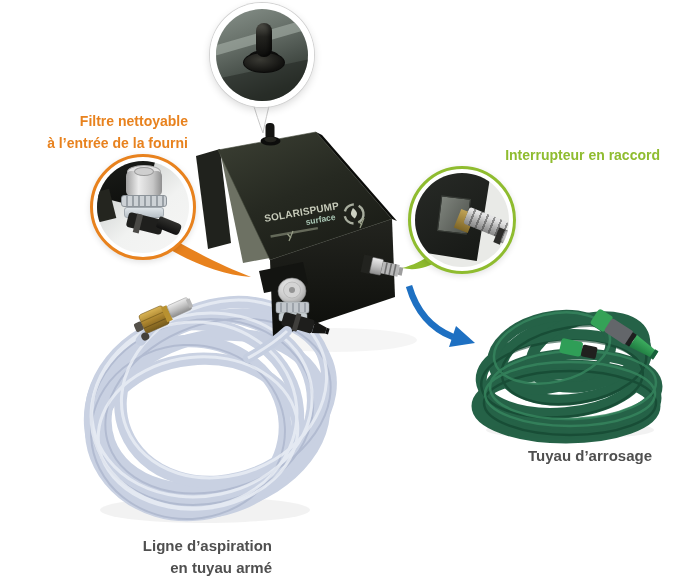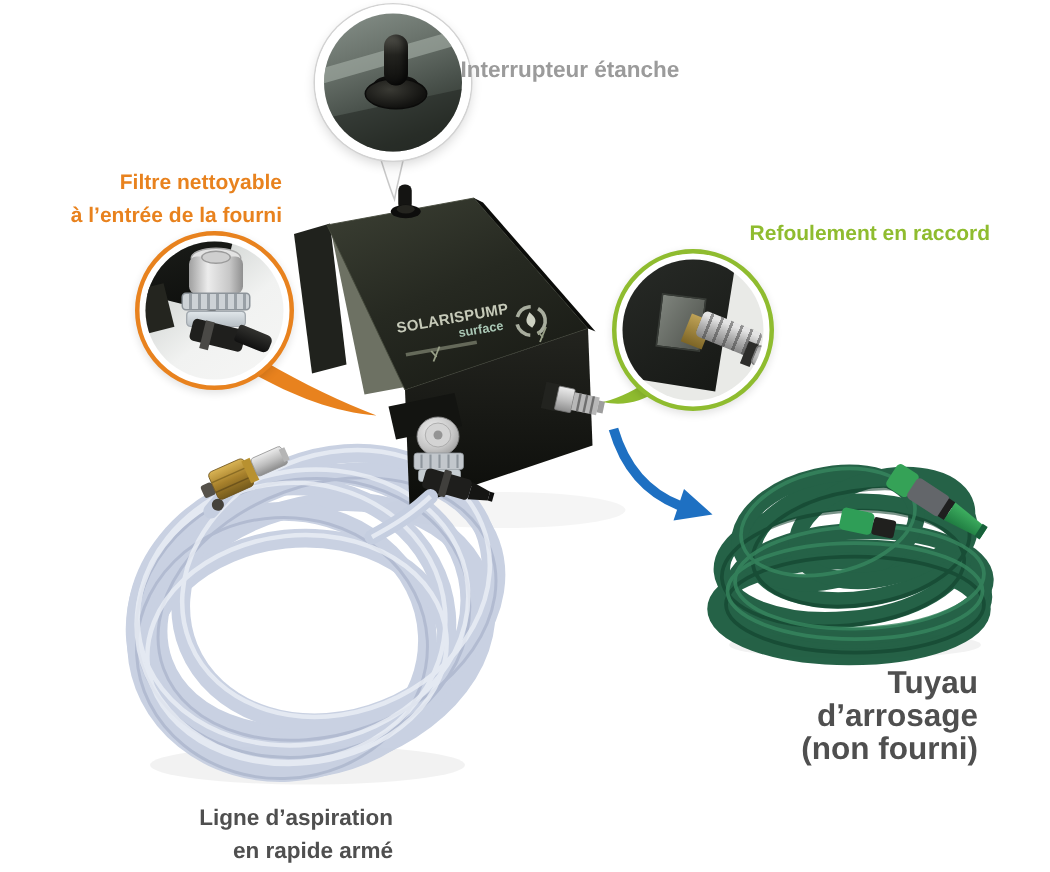--- a/index.html
+++ b/index.html
@@ -9,22 +9,22 @@
     background:#ffffff;
     font-family:"Liberation Sans", sans-serif;
   }
   #scene { position:absolute; left:0; top:0; }
 
   .lbl { position:absolute; font-weight:bold; text-align:right; }
   .lbl .ln { display:block; }
   #lbl-switch   { left:307px; top:38px;  font-size:15px; color:#9b9b9b; text-align:left; }
   #lbl-filter   { left:16px;  top:110px; width:172px; font-size:14px; line-height:22px; color:#e8821e; }
   #lbl-outlet   { left:494px; top:145px; width:166px; font-size:14px; line-height:20px; color:#8fbc2f; }
-  #lbl-garden   { left:482px; top:445px; width:170px; font-size:21px; line-height:22px; color:#4f4f4f; }
-  #lbl-suction  { left:92px; top:535px; width:170px; font-size:15px; line-height:22px; color:#4f4f4f; }
+  #lbl-garden   { left:482px; top:445px; width:170px; font-size:15px; line-height:22px; color:#4f4f4f; }
+  #lbl-suction  { left:102px; top:535px; width:170px; font-size:15px; line-height:22px; color:#4f4f4f; }
 
   .callout { position:absolute; border-radius:50%; }
   .photo   { position:absolute; inset:0; border-radius:50%; overflow:hidden; }
   .photo > div { position:absolute; }
 
   
   #c-switch { left:210px; top:3px; width:104px; height:104px;
     border:6px solid #fff; box-shadow:0 0 0 1px #d2d2d2, 0 3px 8px rgba(0,0,0,.16); }
   #c-switch .photo { background:linear-gradient(160deg,#87918a 0%,#6b746d 30%,#4a524c 58%,#30362f 82%,#262b26 100%); }
   .sw-band  { left:-15px; top:22px; width:130px; height:10px; background:#a7b1a8; opacity:.6; transform:rotate(-16deg); }
@@ -299,36 +299,32 @@
       <div class="o-box"></div>
       <div class="o-plate"></div>
       <div class="o-brass"></div>
       <div class="o-conn"></div>
       <div class="o-ridges"></div>
       <div class="o-ring"></div>
       <div class="o-tip"></div>
     </div>
   </div>
 
-  <div class="lbl" id="lbl-switch">
-    <span class="ln">Interrupteur étanche</span>
-  </div>
 
   <div class="lbl" id="lbl-filter">
     <span class="ln">Filtre nettoyable</span>
     <span class="ln">à l’entrée de la fourni</span>
   </div>
 
   <div class="lbl" id="lbl-outlet">
-    <span class="ln">Refoulement en raccord</span>
+    <span class="ln">Interrupteur en raccord</span>
   </div>
 
   <div class="lbl" id="lbl-garden">
     <span class="ln">Tuyau d’arrosage</span>
-    <span class="ln">(non fourni)</span>
   </div>
 
   <div class="lbl" id="lbl-suction">
     <span class="ln">Ligne d’aspiration</span>
-    <span class="ln">en rapide armé</span>
+    <span class="ln">en tuyau armé</span>
   </div>
 
 </div>
 
 </body></html>

